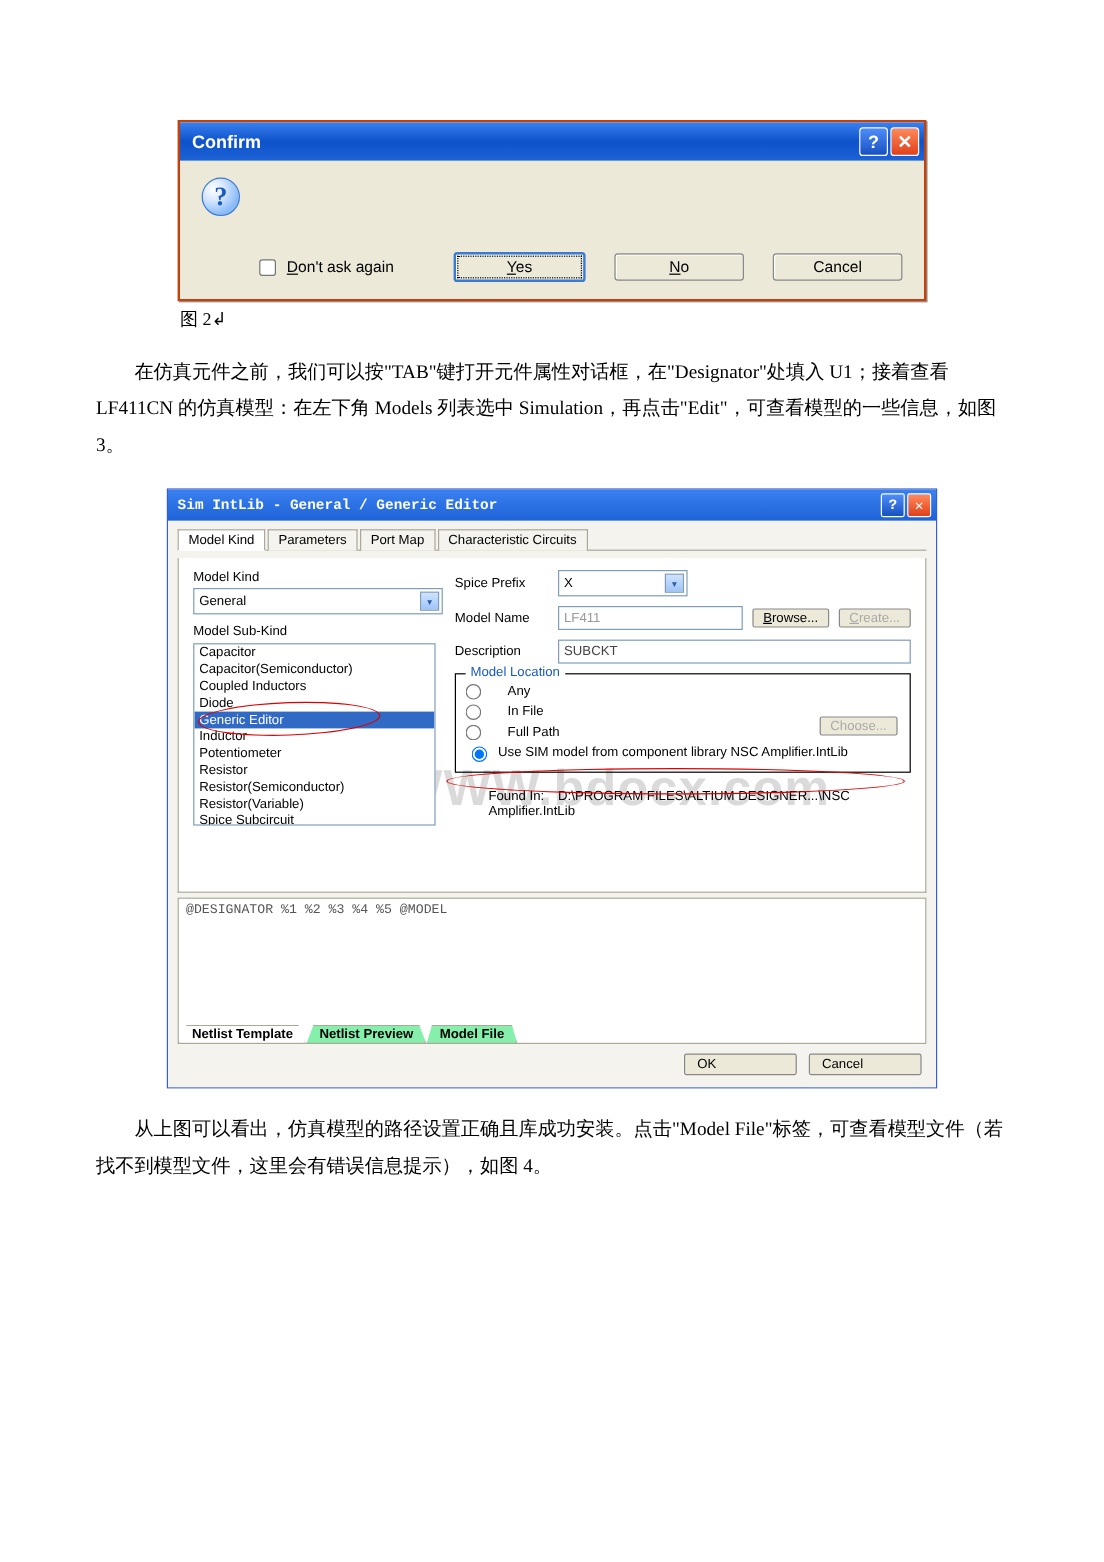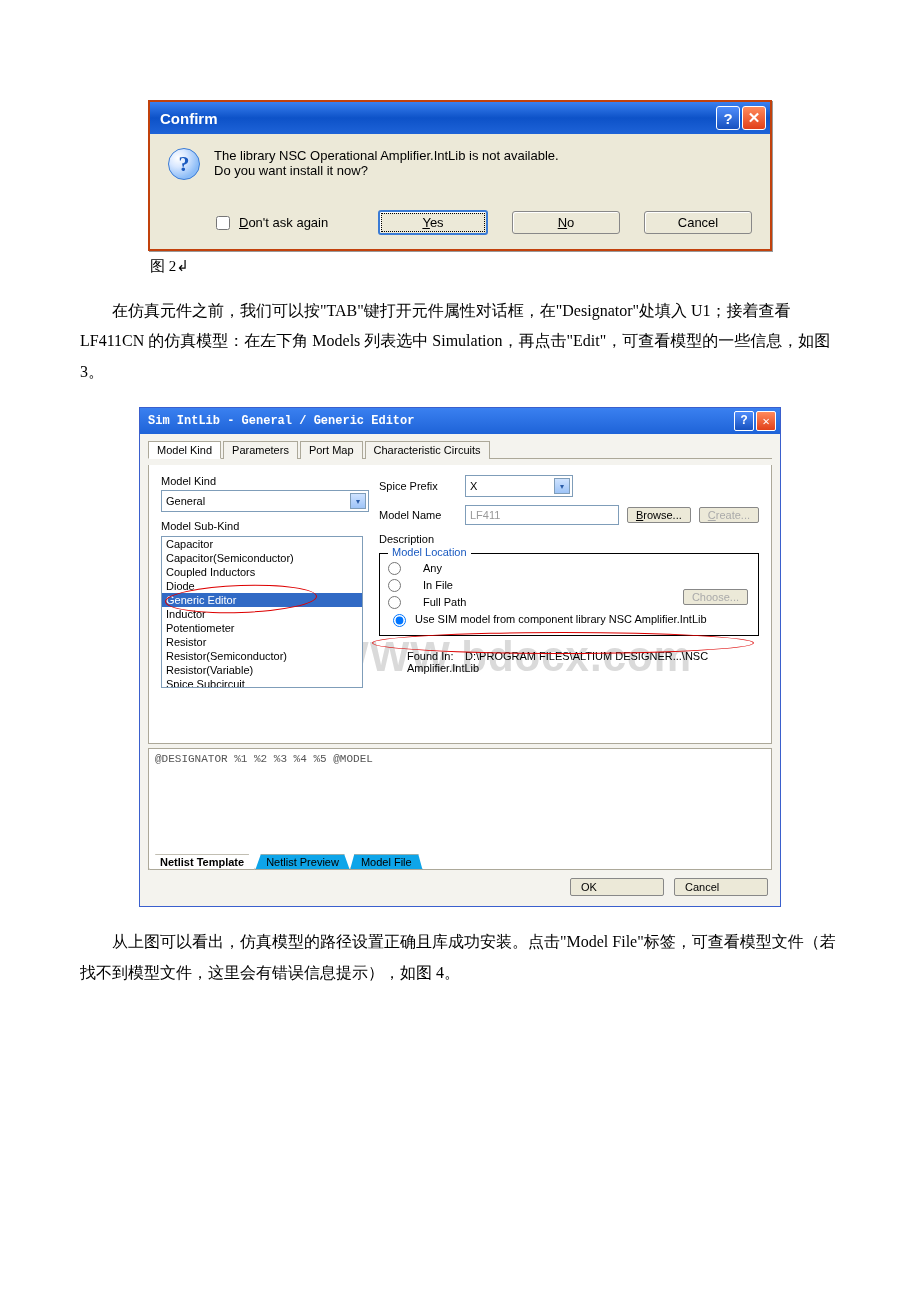--- a/index.html
+++ b/index.html
@@ -266,26 +266,27 @@
   }
   .bottom-tabs {
     position: absolute;
     bottom: -1px;
     left: 0;
     display: flex;
   }
   .btab {
     padding: 1px 10px;
     border: 1px solid #aca899;
-    background: #0ea5e9;
+    background: #86efac;
     font-size: 11px;
     border-top-left-radius: 0;
     border-top-right-radius: 0;
     position: relative;
     clip-path: polygon(6% 0, 94% 0, 100% 100%, 0 100%);
+    font-weight: bold;
   }
   .btab.active { background: #fff; font-weight: bold; }
   .dlg-buttons {
     display: flex;
     justify-content: flex-end;
     gap: 10px;
     padding: 8px 4px 2px 4px;
   }
   .dlg-buttons .btn2 {
     min-width: 72px;
@@ -322,24 +323,20 @@
 <div class="dialog-confirm">
   <div class="titlebar">
     <span>Confirm</span>
     <span class="spacer"></span>
     <span class="tb-btn help">?</span>
     <span class="tb-btn close">✕</span>
   </div>
   <div class="body">
     <div class="confirm-row">
       <div class="q-icon">?</div>
-      <div>
-        <div>The library NSC Operational Amplifier.IntLib is not available.</div>
-        <div>Do you want install it now?</div>
-      </div>
     </div>
     <div class="confirm-buttons">
       <label class="chk-label">
         <input type="checkbox" style="">
         <span><u class="mn">D</u><span>on't ask again</span></span>
       </label>
       <div class="btn default"><u class="mn">Y</u>es</div>
       <div class="btn"><u class="mn">N</u>o</div>
       <div class="btn">Cancel</div>
     </div>
@@ -399,20 +396,21 @@
           </div>
         </div>
         <div class="row">
           <span class="rlabel">Model Name</span>
           <div class="input gray">LF411</div>
           <div class="sbtn"><u class="mn">B</u>rowse...</div>
           <div class="sbtn disabled"><u class="mn">C</u>reate...</div>
         </div>
         <div class="row">
           <span class="rlabel">Description</span>
+          <div class="input">SUBCKT</div>
         </div>
 
         <div class="fieldset" style="position:relative;">
           <span class="fieldset-legend">Model Location</span>
           <div class="radio-row">
               <input type="radio" name="ml" style="">
               <span>Any</span>
             </div>
           <div class="radio-row">
               <input type="radio" name="ml" style="">

